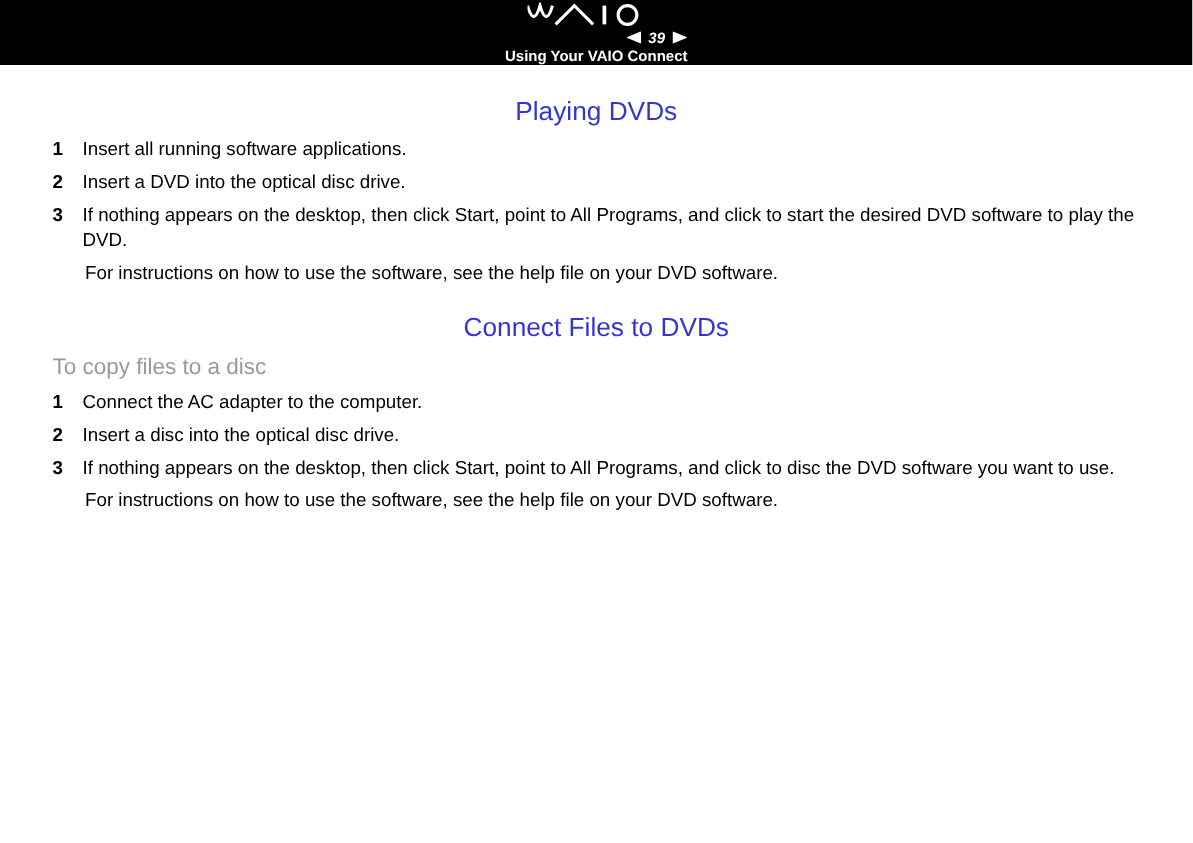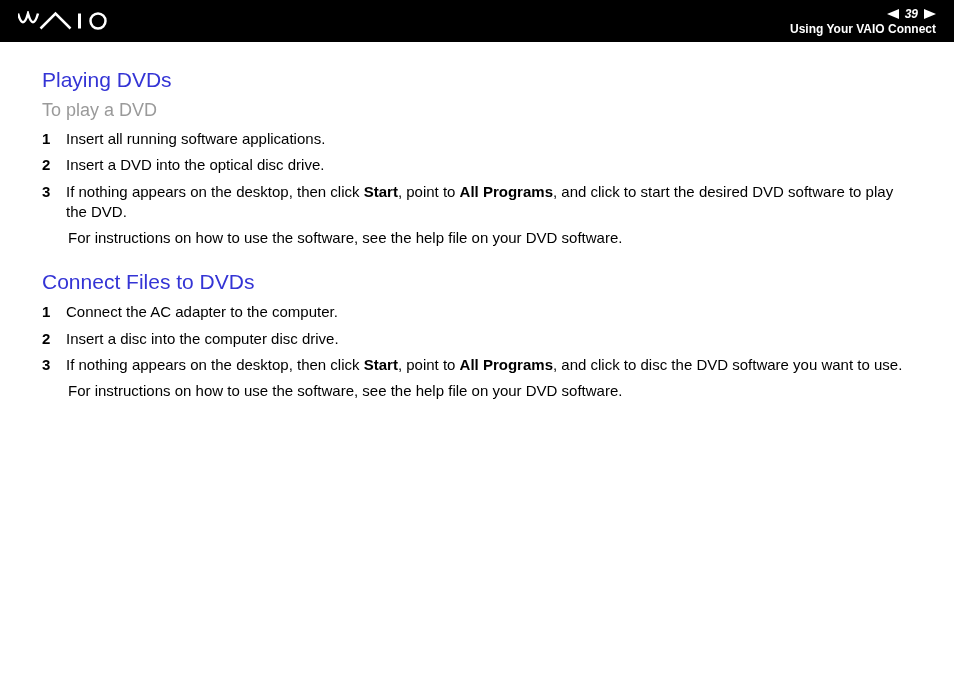--- a/index.html
+++ b/index.html
@@ -5,26 +5,27 @@
   * { margin: 0; padding: 0; box-sizing: border-box; }
   body {
     width: 954px;
     height: 674px;
     font-family: Arial, Helvetica, sans-serif;
     background: #fff;
     overflow: hidden;
   }
   .header {
     width: 100%;
-    height: 42px;
+    height: 52px;
     background: #000;
     display: flex;
     align-items: center;
     justify-content: space-between;
     padding: 0 18px 0 18px;
+    flex-direction: column;
   }
   .logo {
     display: flex;
     align-items: center;
     height: 100%;
   }
   .logo svg { height: 20px; }
   .header-right {
     display: flex;
     flex-direction: column;
@@ -49,20 +50,21 @@
     font-weight: bold;
   }
   .content {
     padding: 26px 42px 0 42px;
   }
   .section-heading {
     color: #3434d5;
     font-size: 21px;
     font-weight: normal;
     margin-bottom: 8px;
+    text-align: center;
   }
   .sub-heading {
     color: #9a9a9a;
     font-size: 18px;
     font-weight: normal;
     margin-bottom: 8px;
   }
   .num-list {
     margin-bottom: 6px;
   }
@@ -78,21 +80,21 @@
     width: 24px;
     flex: 0 0 24px;
   }
   .item-text { flex: 1; }
   .para {
     font-size: 15px;
     line-height: 1.35;
     margin-bottom: 22px;
     margin-left: 26px;
   }
-  b.term { font-weight: bold; }
+  b.term { font-weight: normal; }
 </style>
 </head>
 <body>
 
 <div class="header">
   <div class="logo">
     <svg viewBox="0 0 220 40" width="110" height="20">
       <path d="M0 5 Q10 40 20 5 Q30 40 40 5" stroke="#fff" stroke-width="5" fill="none"></path>
       <path d="M45 35 L75 5 L105 35" stroke="#fff" stroke-width="5" fill="none"></path>
       <rect x="120" y="5" width="6" height="30" fill="#fff"></rect>
@@ -113,48 +115,48 @@
           </svg>
       </span>
     </div>
     <div class="header-subtitle">Using Your VAIO Connect</div>
   </div>
 </div>
 
 <div class="content">
 
   <h2 class="section-heading">Playing DVDs</h2>
-  <h3 class="sub-heading">To play a DVD</h3>
 
   <div class="num-list">
     <div class="num-row">
       <div class="num">1</div>
       <div class="item-text"><span>Insert all running software applications.</span></div>
     </div>
     <div class="num-row">
       <div class="num">2</div>
       <div class="item-text"><span>Insert a DVD into the optical disc drive.</span></div>
     </div>
     <div class="num-row">
       <div class="num">3</div>
       <div class="item-text"><span>If nothing appears on the desktop, then click </span><b class="term">Start</b><span>, point to </span><b class="term">All Programs</b><span>, and click to start the desired DVD software to play the DVD.</span></div>
     </div>
   </div>
   <p class="para">For instructions on how to use the software, see the help file on your DVD software.</p>
 
   <h2 class="section-heading">Connect Files to DVDs</h2>
+  <h3 class="sub-heading">To copy files to a disc</h3>
 
   <div class="num-list">
     <div class="num-row">
       <div class="num">1</div>
       <div class="item-text"><span>Connect the AC adapter to the computer.</span></div>
     </div>
     <div class="num-row">
       <div class="num">2</div>
-      <div class="item-text"><span>Insert a disc into the computer disc drive.</span></div>
+      <div class="item-text"><span>Insert a disc into the optical disc drive.</span></div>
     </div>
     <div class="num-row">
       <div class="num">3</div>
       <div class="item-text"><span>If nothing appears on the desktop, then click </span><b class="term">Start</b><span>, point to </span><b class="term">All Programs</b><span>, and click to disc the DVD software you want to use.</span></div>
     </div>
   </div>
   <p class="para">For instructions on how to use the software, see the help file on your DVD software.</p>
 
 </div>
 

